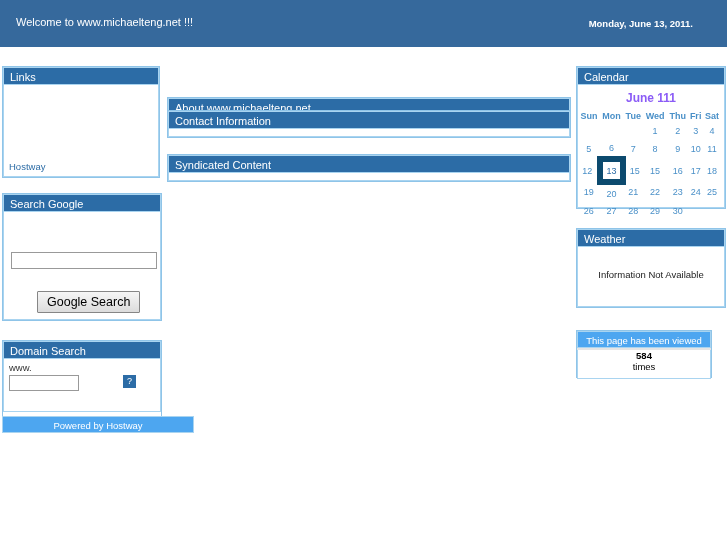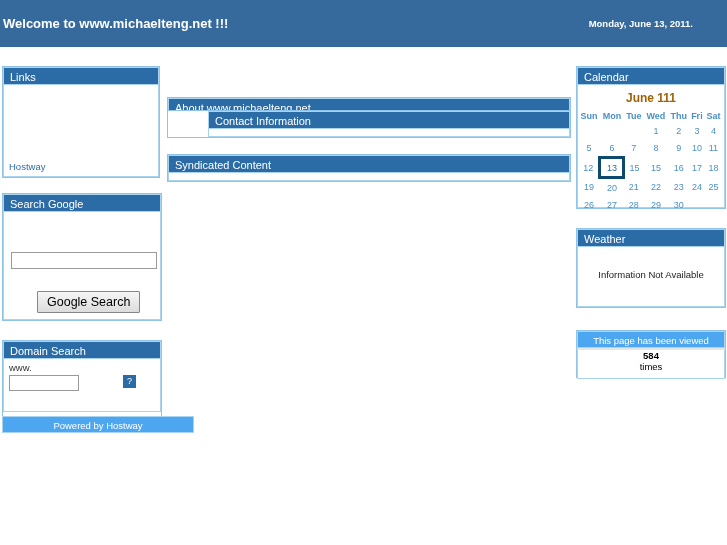--- a/index.html
+++ b/index.html
@@ -19,24 +19,24 @@
   
   #banner {
     position: absolute;
     left: 0; top: 0;
     width: 727px;
     height: 47px;
     background: #36699C;
   }
   #banner-title {
     position: absolute;
-    left: 3px; top: 16px;
-    color: #ffffff;
-    font-size: 13px;
-    font-weight: bold;
+    left: 16px; top: 16px;
+    color: #ffffff;
+    font-size: 11px;
+    font-weight: normal;
     white-space: nowrap;
   }
   #banner-date {
     position: absolute;
     right: 34px; top: 18px;
     color: #ffffff;
     font-size: 9.5px;
     font-weight: bold;
     white-space: nowrap;
   }
@@ -152,29 +152,29 @@
   #hostway-footer {
     position: absolute;
     left: 2px; top: 416px;
     width: 192px;
   }
 
   
   .center-panel { left: 167px; width: 404px; }
   .center-body  { height: 8px; }
   #about-panel    { top: 66px;  height: 28px; margin-top: 31px; }
-  #contact-panel  { top: 110px; height: 28px; padding-left: 40px; }
+  #contact-panel  { top: 110px; height: 28px; }
   #synd-panel     { top: 154px; height: 28px; }
 
   
   #calendar-panel { left: 576px; top: 66px; width: 150px; height: 143px; }
   #calendar-body  { height: 123px; padding: 3px 0 0 0; }
   #cal-title {
     text-align: center;
-    color: #a16207;
+    color: #8b5cf6;
     font-size: 12px;
     font-weight: bold;
     margin: 3px 0 5px 0;
   }
   table.cal {
     width: 100%;
     border-collapse: collapse;
     color: #4A90C8;
     font-size: 9px;
     padding-left: 12px;
@@ -185,36 +185,36 @@
     text-align: center;
     padding: 1px 0;
     font-size: 9px;
   }
   table.cal td {
     text-align: center;
     padding: 2px 0;
     height: 13px;
   }
   td.today {
-    border: 3px solid #0c4a6e;
+    border: 6px solid #0c4a6e;
     color: #2C6CA6;
     font-weight: normal;
   }
 
   #weather-panel { left: 576px; top: 228px; width: 150px; height: 80px; }
   #weather-body  { height: 60px; }
   #weather-text {
     position: absolute;
     left: 0; right: 0; top: 22px;
     text-align: center;
     font-size: 9.5px;
     color: #222222;
   }
 
-  #counter-panel { left: 576px; top: 330px; width: 150px; height: 48px;
+  #counter-panel { left: 576px; top: 330px; width: 136px; height: 48px;
                    border: 1px solid #8FC4E8; background: #e5e5e5;
                    box-sizing: border-box; position: absolute; }
   #counter-body {
     background: #ffffff;
     border: 1px solid #A9D4F0;
     border-top: none;
     box-sizing: border-box;
     height: 29px;
     text-align: center;
   }

